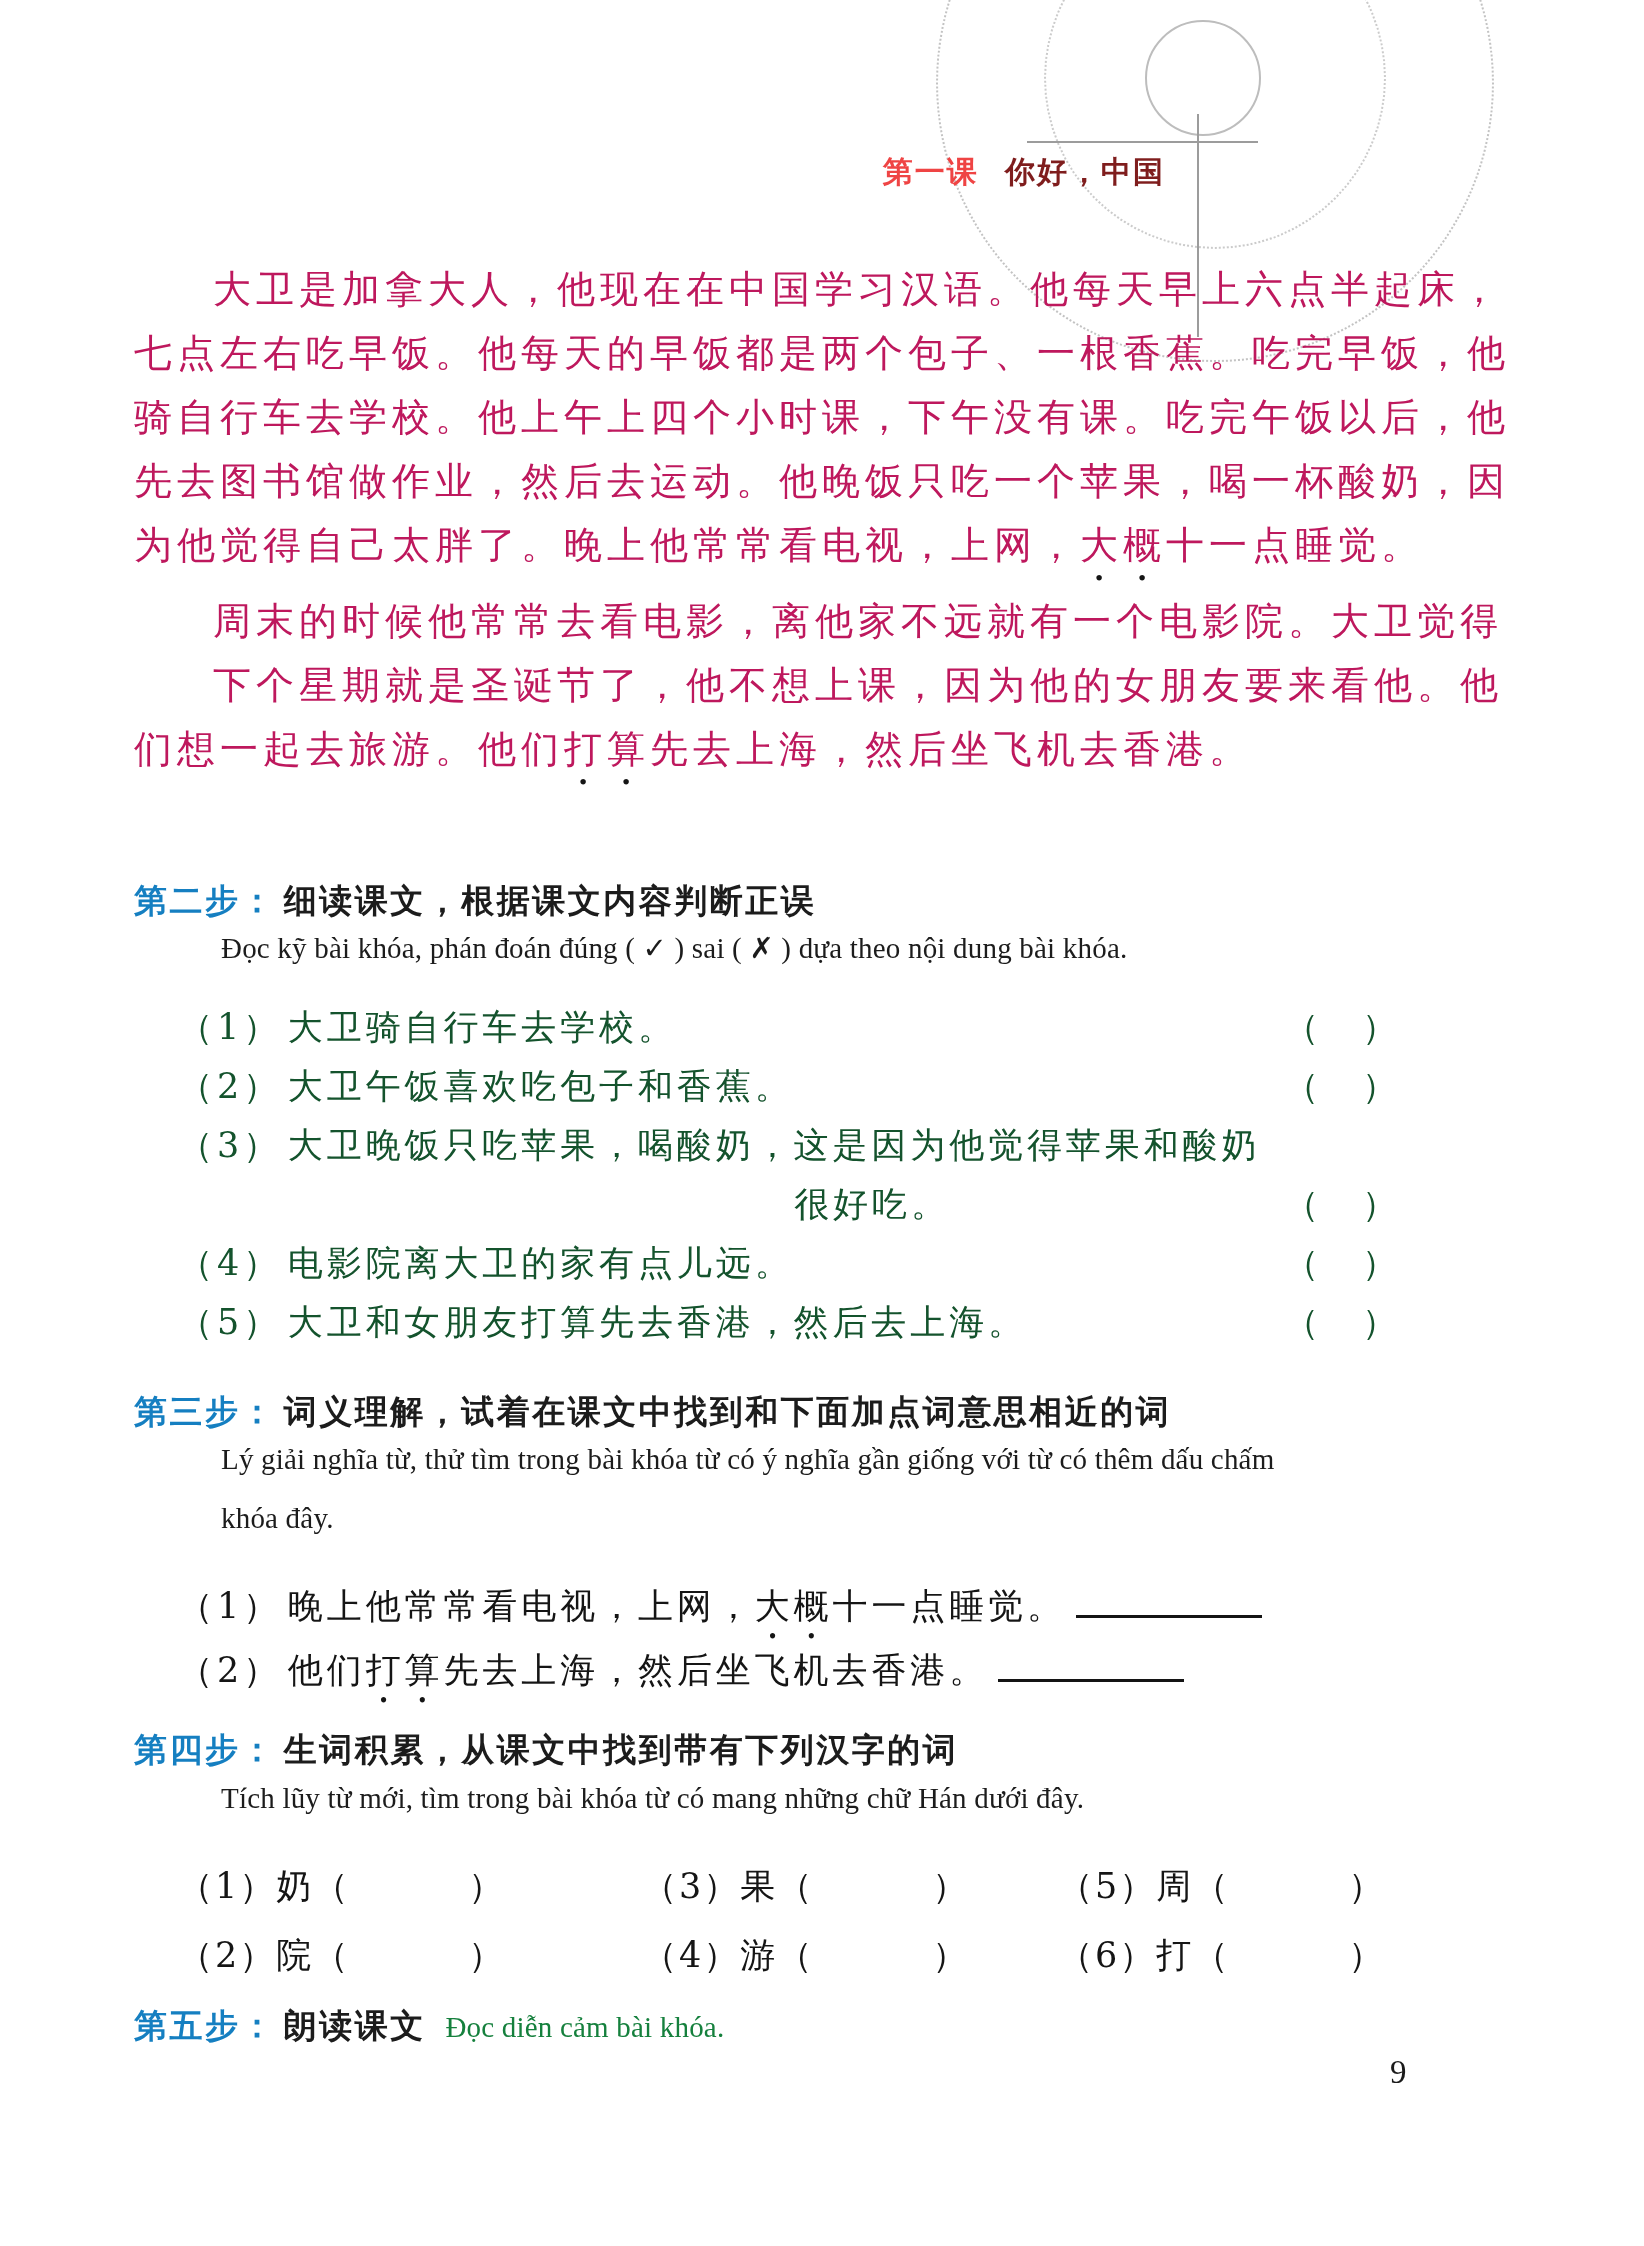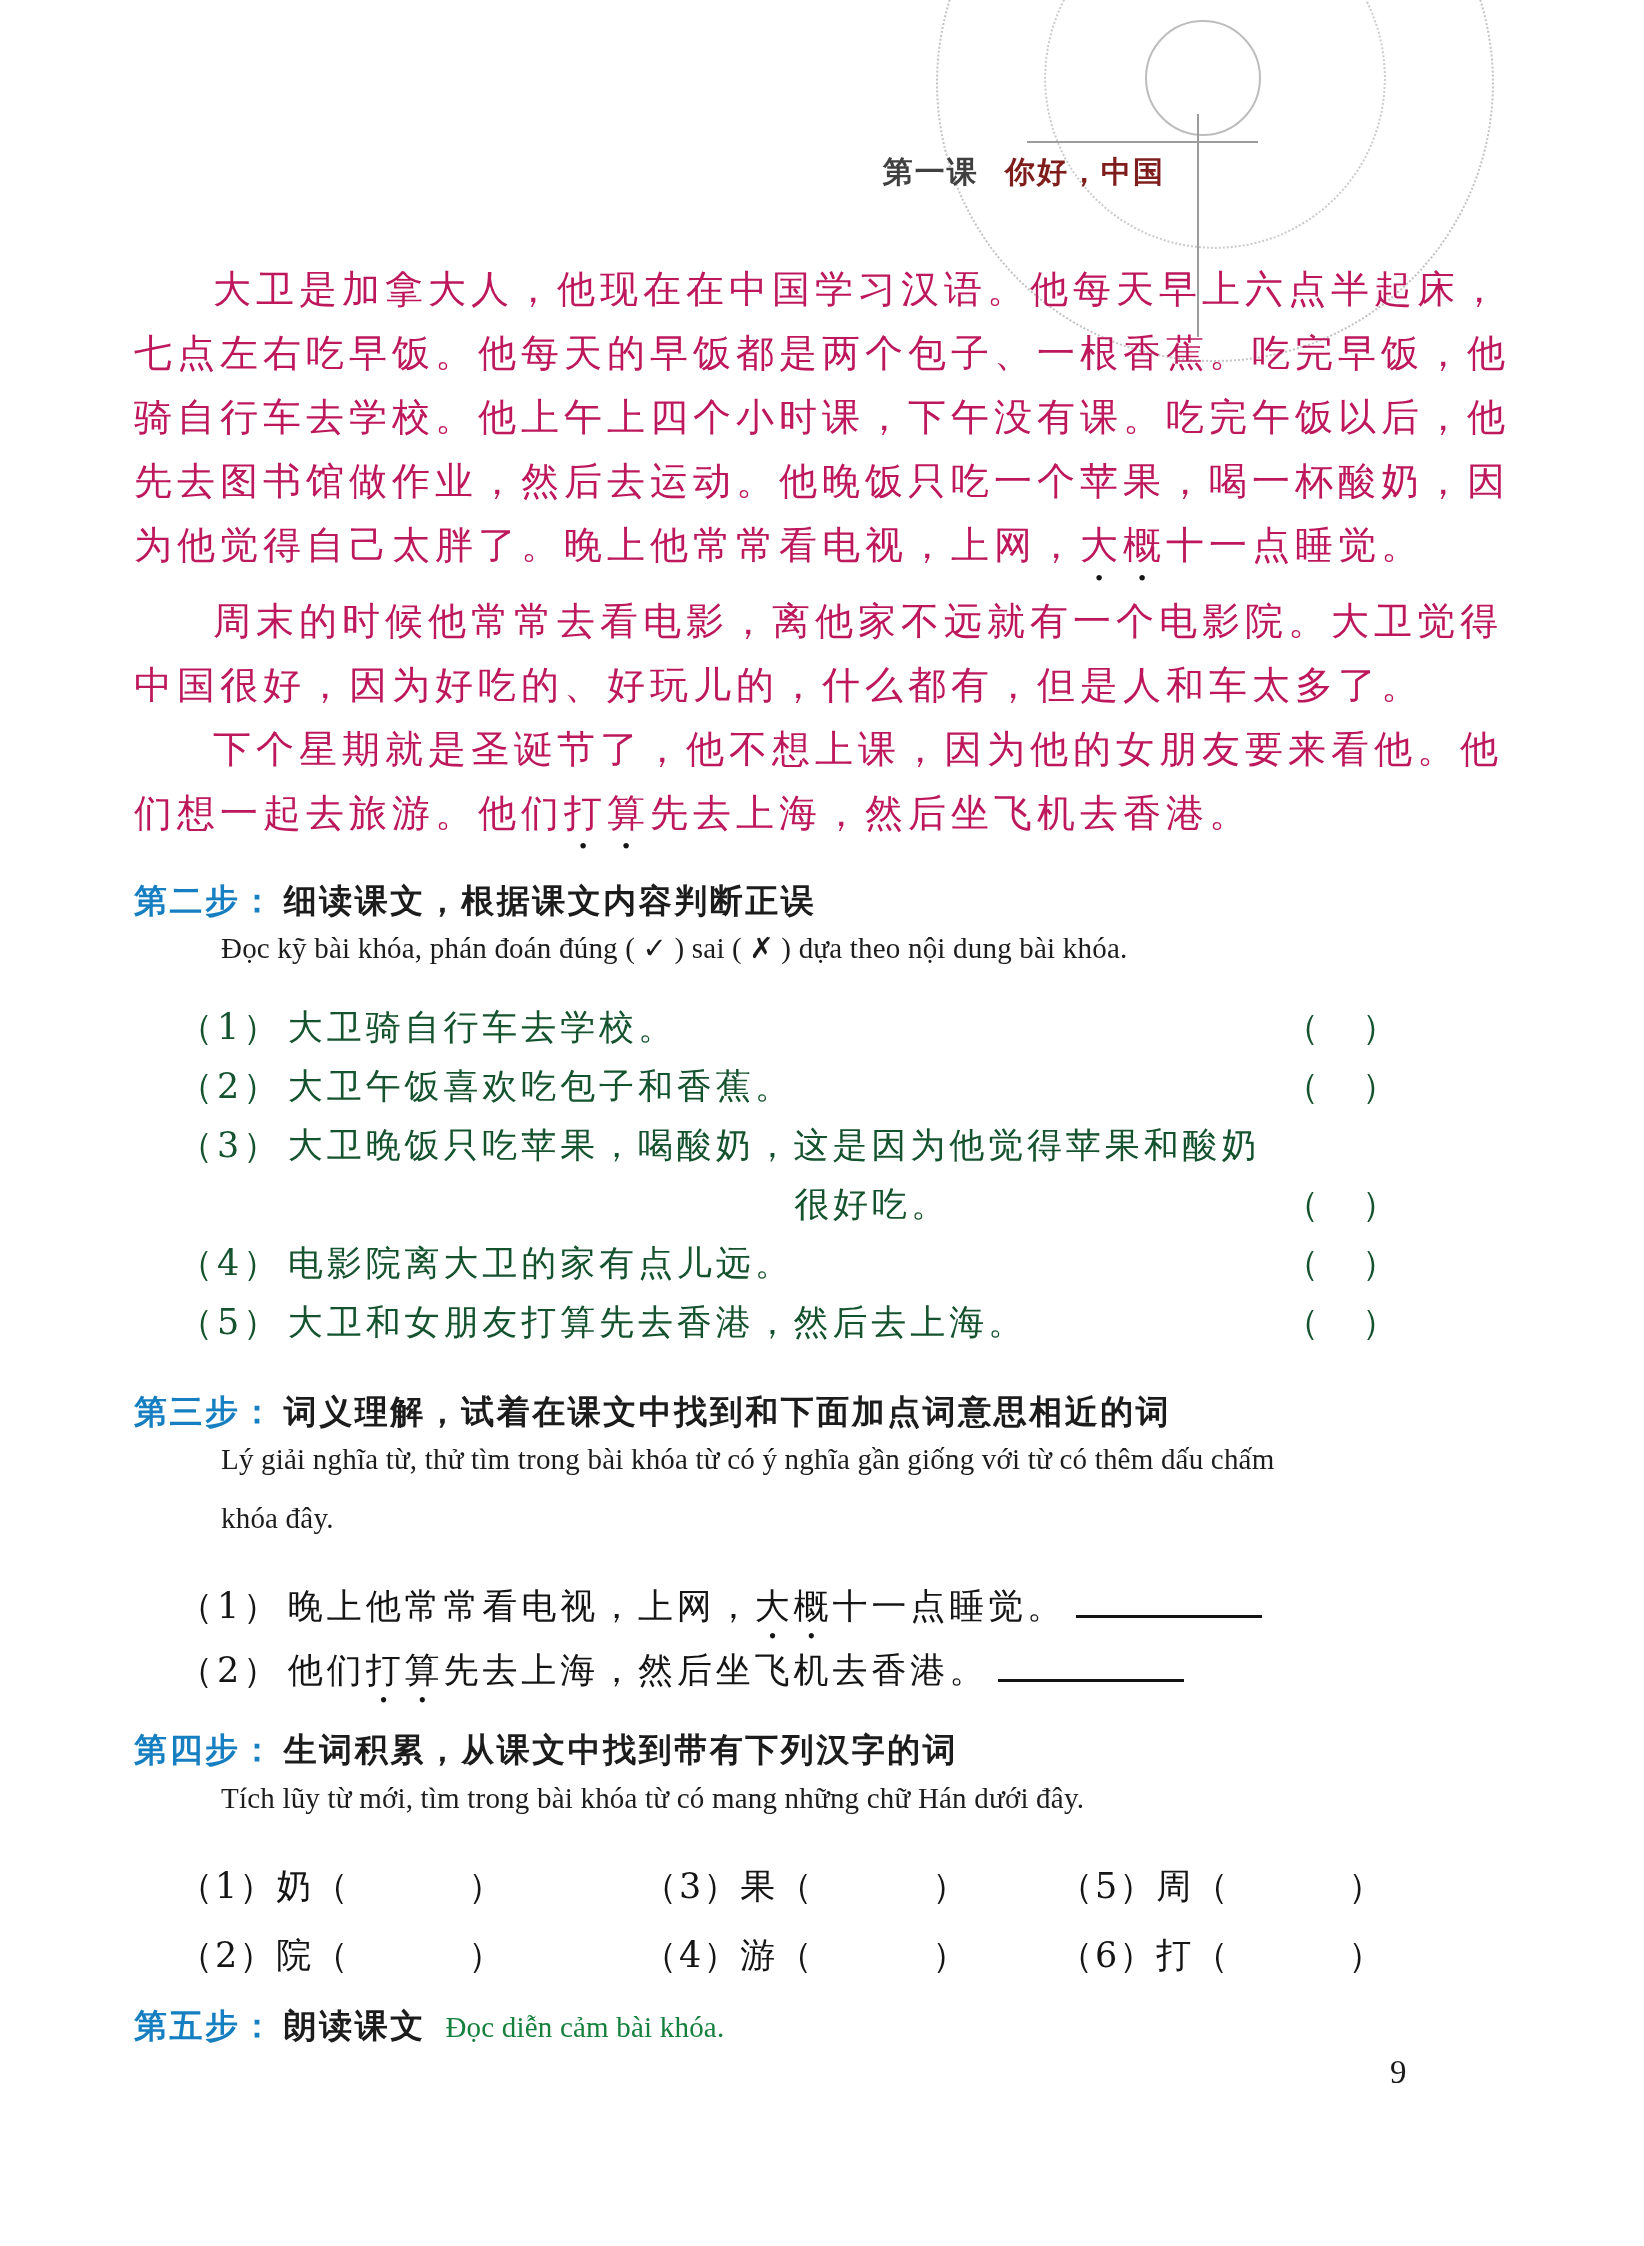--- a/index.html
+++ b/index.html
@@ -24,21 +24,21 @@
     border:2px solid #bdbdbd; border-radius:50%;
   }
   .h-line { position:absolute; left:1027px; top:141px; width:231px; height:2px; background:#9c9c9c; }
   .v-line { position:absolute; left:1197px; top:114px; width:2px; height:223px; background:#9c9c9c; }
 
   .lesson-header {
     position:absolute; top:152px; right:480px; white-space:nowrap;
     font-family:"DejaVu Sans", sans-serif; font-weight:bold; font-size:30px;
     letter-spacing:2px;
   }
-  .lesson-label { color:#404040;text-align:right; }
+  .lesson-label { color:#ef4444;text-align:right; }
   .lesson-title { color:#7f1d1d; margin-left:13.7px; }
 
   
   .passage {
     position:absolute; left:134px; top:257px; width:1390px;
     font-size:38px; line-height:64px; letter-spacing:5px;
     color:#be185d;
   }
   .passage .line { white-space:nowrap; }
   .passage .indent { text-indent:79px; }
@@ -121,21 +121,20 @@
     <span class="lesson-title">你好，中国</span>
   </div>
 
   <div class="passage">
     <div class="line indent">大卫是加拿大人，他现在在中国学习汉语。他每天早上六点半起床，</div>
     <div class="line">七点左右吃早饭。他每天的早饭都是两个包子、一根香蕉。吃完早饭，他</div>
     <div class="line">骑自行车去学校。他上午上四个小时课，下午没有课。吃完午饭以后，他</div>
     <div class="line">先去图书馆做作业，然后去运动。他晚饭只吃一个苹果，喝一杯酸奶，因</div>
     <div class="line"><span>为他觉得自己太胖了。晚上他常常看电视，上网，</span><span class="emph">大概</span><span>十一点睡觉。</span></div>
     <div class="line indent">周末的时候他常常去看电影，离他家不远就有一个电影院。大卫觉得</div>
-    <div class="line">中国很好，因为好吃的、好玩儿的，什么都有，但是人和车太多了。</div>
     <div class="line indent">下个星期就是圣诞节了，他不想上课，因为他的女朋友要来看他。他</div>
     <div class="line"><span>们想一起去旅游。他们</span><span class="emph">打算</span><span>先去上海，然后坐飞机去香港。</span></div>
   </div>
 
   <div class="step-header" style="top:879px;">
     <span class="step-label">第二步：</span><span>细读课文，根据课文内容判断正误</span>
   </div>
   <div class="vi-line" style="top:931px;">Đọc kỹ bài khóa, phán đoán đúng ( ✓ ) sai ( ✗ ) dựa theo nội dung bài khóa.</div>
 
   <div class="s2-items">

